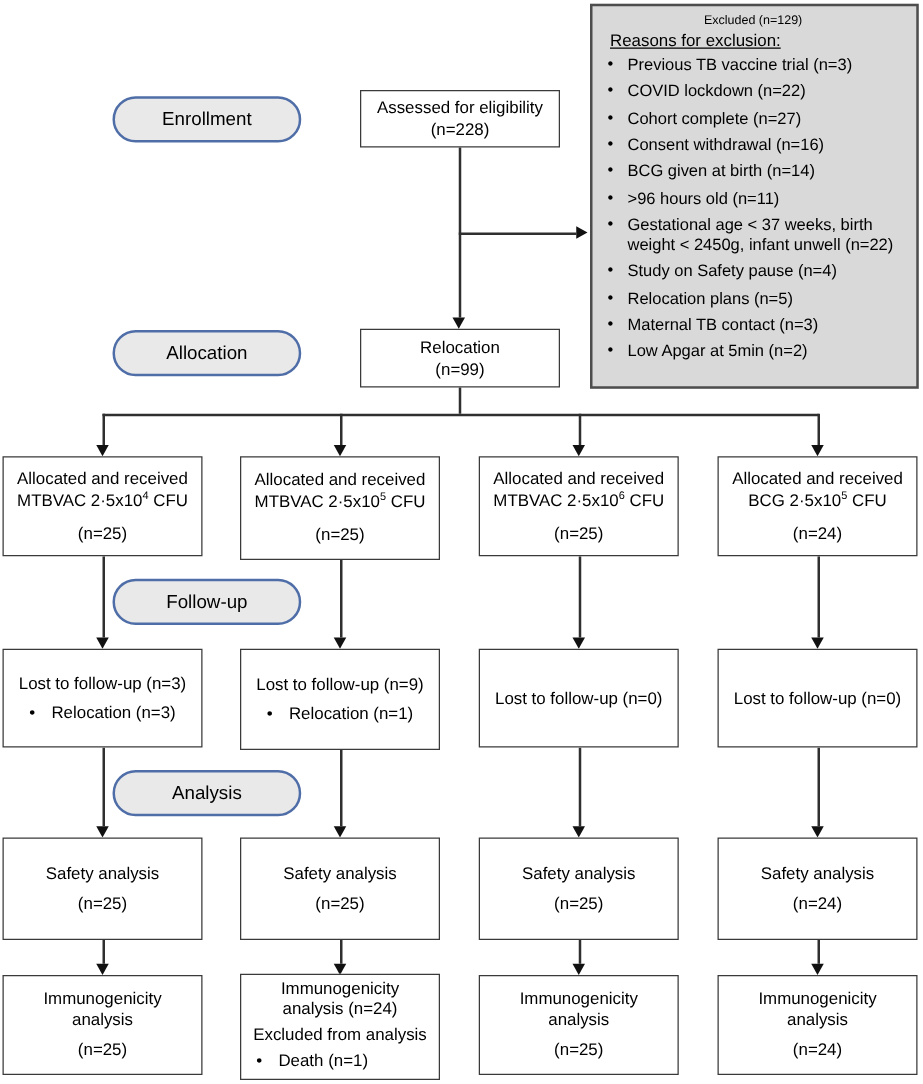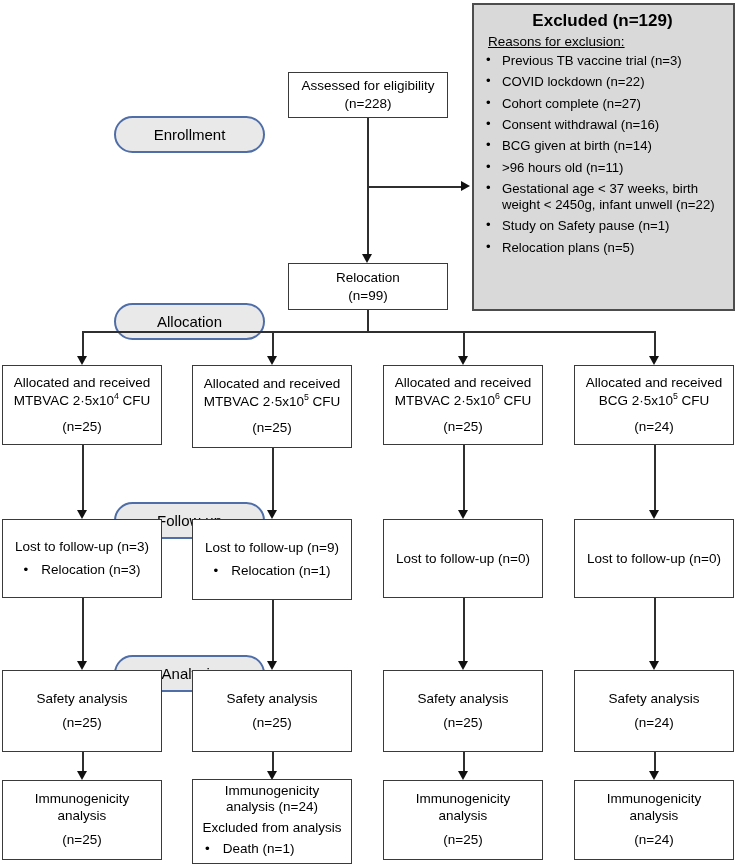--- a/index.html
+++ b/index.html
@@ -8,30 +8,30 @@
     font-family:"Liberation Sans","DejaVu Sans",sans-serif;color:#000;
     overflow:hidden;
   }
   .box{
     position:absolute;background:#fff;border:1.5px solid #3a3a3a;
     display:flex;flex-direction:column;align-items:center;justify-content:center;
     text-align:center;font-size:13.5px;line-height:1.3;box-sizing:border-box;
     padding:4px;
   }
   .pill{
-    position:absolute;left:114px;width:151px;height:37px;background:#e9e9e9;
+    position:absolute;left:90px;width:151px;height:37px;background:#e9e9e9;
     border:2px solid #4f6ea8;border-radius:19px;display:flex;align-items:center;
-    justify-content:center;font-size:15px;box-sizing:border-box;margin-top:39px;
+    justify-content:center;font-size:15px;box-sizing:border-box;
   }
   .excluded{
     position:absolute;left:472px;top:3px;width:263px;height:308px;
     background:#d9d9d9;border:2px solid #4d4d4d;box-sizing:border-box;
     padding:5px 8px 4px 6px;font-size:13.2px;
   }
-  .excluded .title{font-weight:bold;text-align:center;font-size:17px;margin:1px 0 3px 0;}
+  .excluded .title{font-weight:normal;text-align:center;font-size:10px;margin:1px 0 3px 0;}
   .excluded .subtitle{text-decoration:underline;margin:0 0 4px 8px;font-size:13.5px;}
   .excluded ul{list-style:none;margin:0;padding:0 0 0 4px;}
   .excluded li{position:relative;padding-left:18px;margin-bottom:5.5px;line-height:1.2;}
   .excluded li::before{content:"\2022";position:absolute;left:2px;top:-1px;}
   .tight{line-height:1.22;}
   .nline{margin-top:9px;}
   .bulletrow{display:flex;gap:13px;justify-content:center;margin-top:5px;}
   .bulletrow.left{justify-content:flex-start;align-self:stretch;padding-left:8px;margin-top:4px;}
   .vline,.hline{position:absolute;background:#2f2f2f;}
   .vline{width:1.5px;}
@@ -69,22 +69,24 @@
     <div class="title">Excluded (n=129)</div>
     <div class="subtitle">Reasons for exclusion:</div>
     <ul>
       <li>Previous TB vaccine trial (n=3)</li>
       <li>COVID lockdown (n=22)</li>
       <li>Cohort complete (n=27)</li>
       <li>Consent withdrawal (n=16)</li>
       <li>BCG given at birth (n=14)</li>
       <li>&gt;96 hours old (n=11)</li>
       <li>Gestational age &lt; 37 weeks, birth weight &lt; 2450g, infant unwell (n=22)</li>
-      <li>Study on Safety pause (n=1)</li>
+      <li>Study on Safety pause (n=4)</li>
       <li>Relocation plans (n=5)</li>
+      <li>Maternal TB contact (n=3)</li>
+      <li>Low Apgar at 5min (n=2)</li>
     </ul>
   </div>
 
   <div class="box" style="left:288px;top:263px;width:160px;height:47px;">
     <div>Relocation</div>
     <div>(n=99)</div>
   </div>
 
   <div class="vline" style="left:367px;top:118px;height:136px;"></div>
   <div class="arr-d" style="left:362px;top:254px;"></div>

